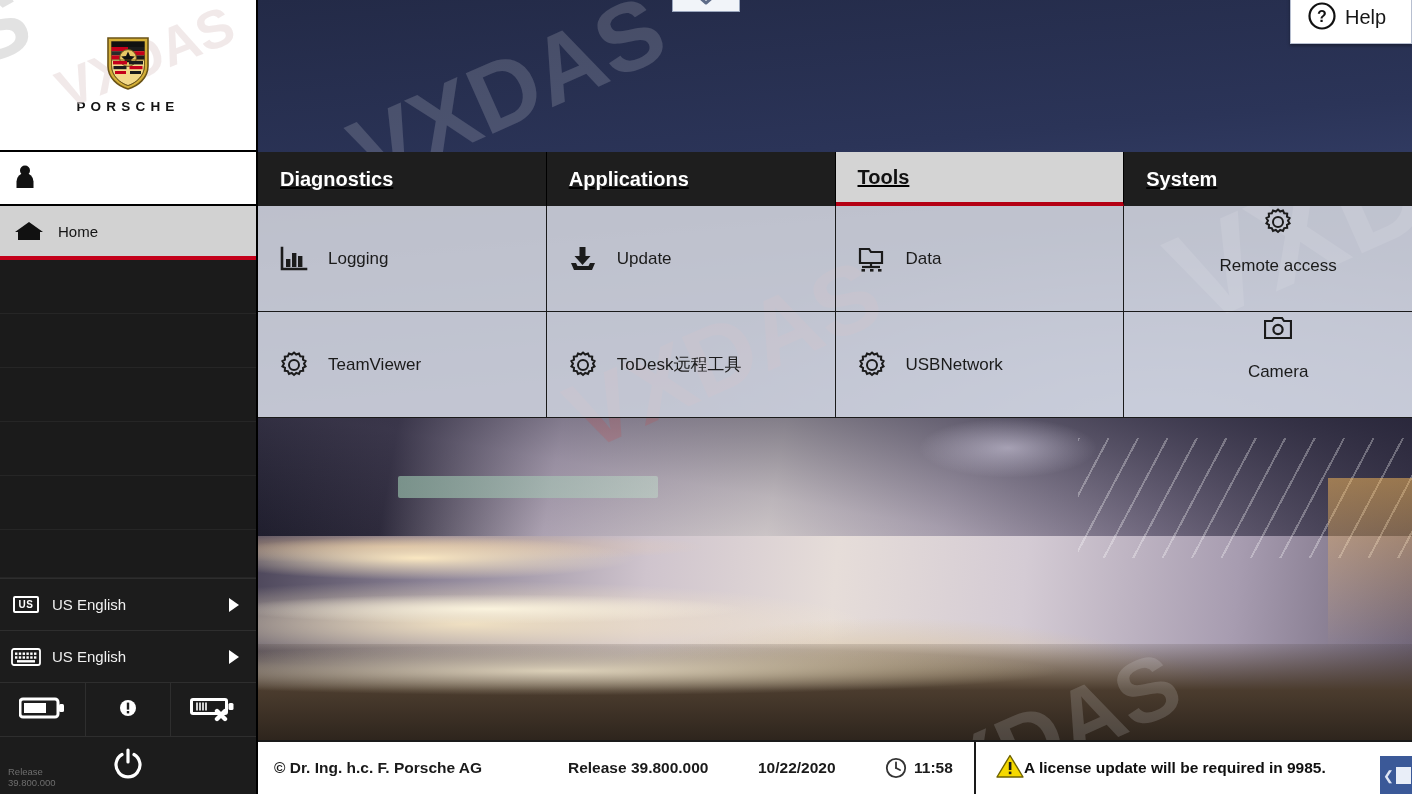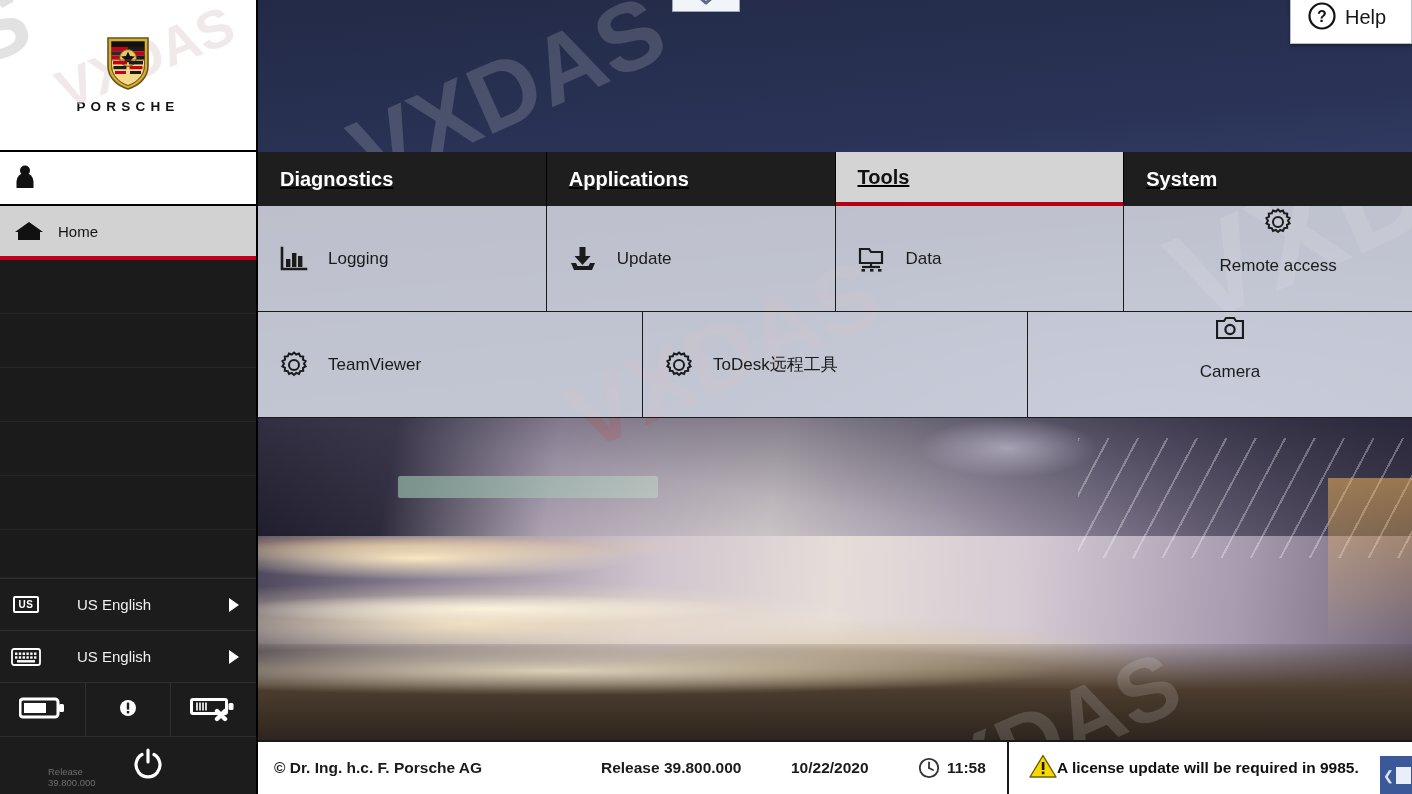--- a/index.html
+++ b/index.html
@@ -48,39 +48,38 @@
   .nav-spacer { height:54px; border-bottom:1px solid #262626; background:#1b1b1b; }
 
   .sb-flex { flex:1 1 auto; display:flex; flex-direction:column; background:#1b1b1b; }
 
   .lang-row {
     height:52px; display:flex; align-items:center;
     border-top:1px solid #2e2e2e; color:#f0f0f0; font-size:15px;
     background:#1c1c1c; padding:0 8px 0 0;
   }
   .lang-row .lico { width:52px; display:flex; justify-content:center; align-items:flex-end; }
-  .lang-row .llabel { flex:1;margin-left:25px; }
+  .lang-row .llabel { flex:1; }
   .lang-row .arrow { width:28px; display:flex; justify-content:center; align-items:center; }
   .us-badge {
     border:2px solid #fff; border-radius:2px; color:#fff;
     font-size:10px; font-weight:bold; padding:1px 4px; letter-spacing:.5px;
   }
   .status-row {
     height:55px; display:flex; border-top:1px solid #2e2e2e; border-bottom:1px solid #2e2e2e;
     background:#1c1c1c;
   }
   .status-cell {
     flex:1; display:flex; align-items:center; justify-content:center;
     border-right:1px solid #2e2e2e;
   }
   .status-cell:last-child { border-right:none; }
   .power-row {
     height:57px; position:relative; display:flex; align-items:center; justify-content:center;
     background:#1c1c1c;
-    margin-left:40px;
   }
   .release-txt {
     position:absolute; left:8px; bottom:6px;
     color:#6e6e6e; font-size:9.5px; line-height:11px;
   }
 
   
   #main { position:absolute; left:258px; top:0; width:1154px; height:794px; overflow:hidden; }
 
   
@@ -172,21 +171,21 @@
   .tile .tlabel { font-size:17px; }
 
   
   #statusbar {
     position:absolute; left:0; bottom:0; width:100%; height:54px;
     background:#fff; border-top:2px solid #1a1a1a; z-index:30;
     display:flex; align-items:center;
   }
   #sb-left { display:flex; align-items:center; gap:0; height:100%; flex:0 0 auto; }
   .sb-txt { font-size:15.5px; font-weight:bold; color:#1a1a1a; }
-  .sb-copy { padding-left:16px; width:343px; }
+  .sb-copy { padding-left:16px; width:310px; }
   .sb-rel  { width:190px; }
   .sb-date { width:120px; }
   .sb-clock{ width:36px; display:flex; align-items:center; justify-content:center; }
   .sb-time { width:60px; }
   #sb-divider { width:2px; height:100%; background:#1a1a1a; }
   #sb-license {
     flex:1; display:flex; align-items:center; 
     padding-left:20px; height:100%; overflow:hidden;
   }
   #sb-license .ltxt {
@@ -480,20 +479,29 @@
           <span class="ticon">
             <svg width="28" height="28" viewBox="0 0 28 28">
               <path d="M14 1.5 l2.2 2.0 2.8-1.0 1.2 2.8 3.0 .3 -.2 3.0 2.6 1.5 -1.6 2.6 1.6 2.6 -2.6 1.5 .2 3.0 -3.0 .3 -1.2 2.8 -2.8-1.0 -2.2 2.0 -2.2-2.0 -2.8 1.0 -1.2-2.8 -3.0-.3 .2-3.0 -2.6-1.5 1.6-2.6 -1.6-2.6 2.6-1.5 -.2-3.0 3.0-.3 1.2-2.8 2.8 1.0 Z" fill="none" stroke="#1b1b1b" stroke-width="2"></path>
               <circle cx="14" cy="14" r="5" fill="none" stroke="#1b1b1b" stroke-width="2"></circle>
             </svg>
           </span>
           <span class="tlabel">ToDesk远程工具</span>
         </div>
         <div class="tile">
           <span class="ticon">
+            <svg width="28" height="28" viewBox="0 0 28 28">
+              <path d="M14 1.5 l2.2 2.0 2.8-1.0 1.2 2.8 3.0 .3 -.2 3.0 2.6 1.5 -1.6 2.6 1.6 2.6 -2.6 1.5 .2 3.0 -3.0 .3 -1.2 2.8 -2.8-1.0 -2.2 2.0 -2.2-2.0 -2.8 1.0 -1.2-2.8 -3.0-.3 .2-3.0 -2.6-1.5 1.6-2.6 -1.6-2.6 2.6-1.5 -.2-3.0 3.0-.3 1.2-2.8 2.8 1.0 Z" fill="none" stroke="#1b1b1b" stroke-width="2"></path>
+              <circle cx="14" cy="14" r="5" fill="none" stroke="#1b1b1b" stroke-width="2"></circle>
+            </svg>
+          </span>
+          <span class="tlabel">USBNetwork</span>
+        </div>
+        <div class="tile">
+          <span class="ticon">
             <svg width="28" height="24" viewBox="0 0 28 24">
               <path d="M1 5 H8 L10 2 H18 L20 5 H27 V22 H1 Z" fill="none" stroke="#1b1b1b" stroke-width="2.2"></path>
               <circle cx="14" cy="13.5" r="4.6" fill="none" stroke="#1b1b1b" stroke-width="2.2"></circle>
             </svg>
           </span>
           <span class="tlabel">Camera</span>
         </div>
       </div>
     </div>
 

